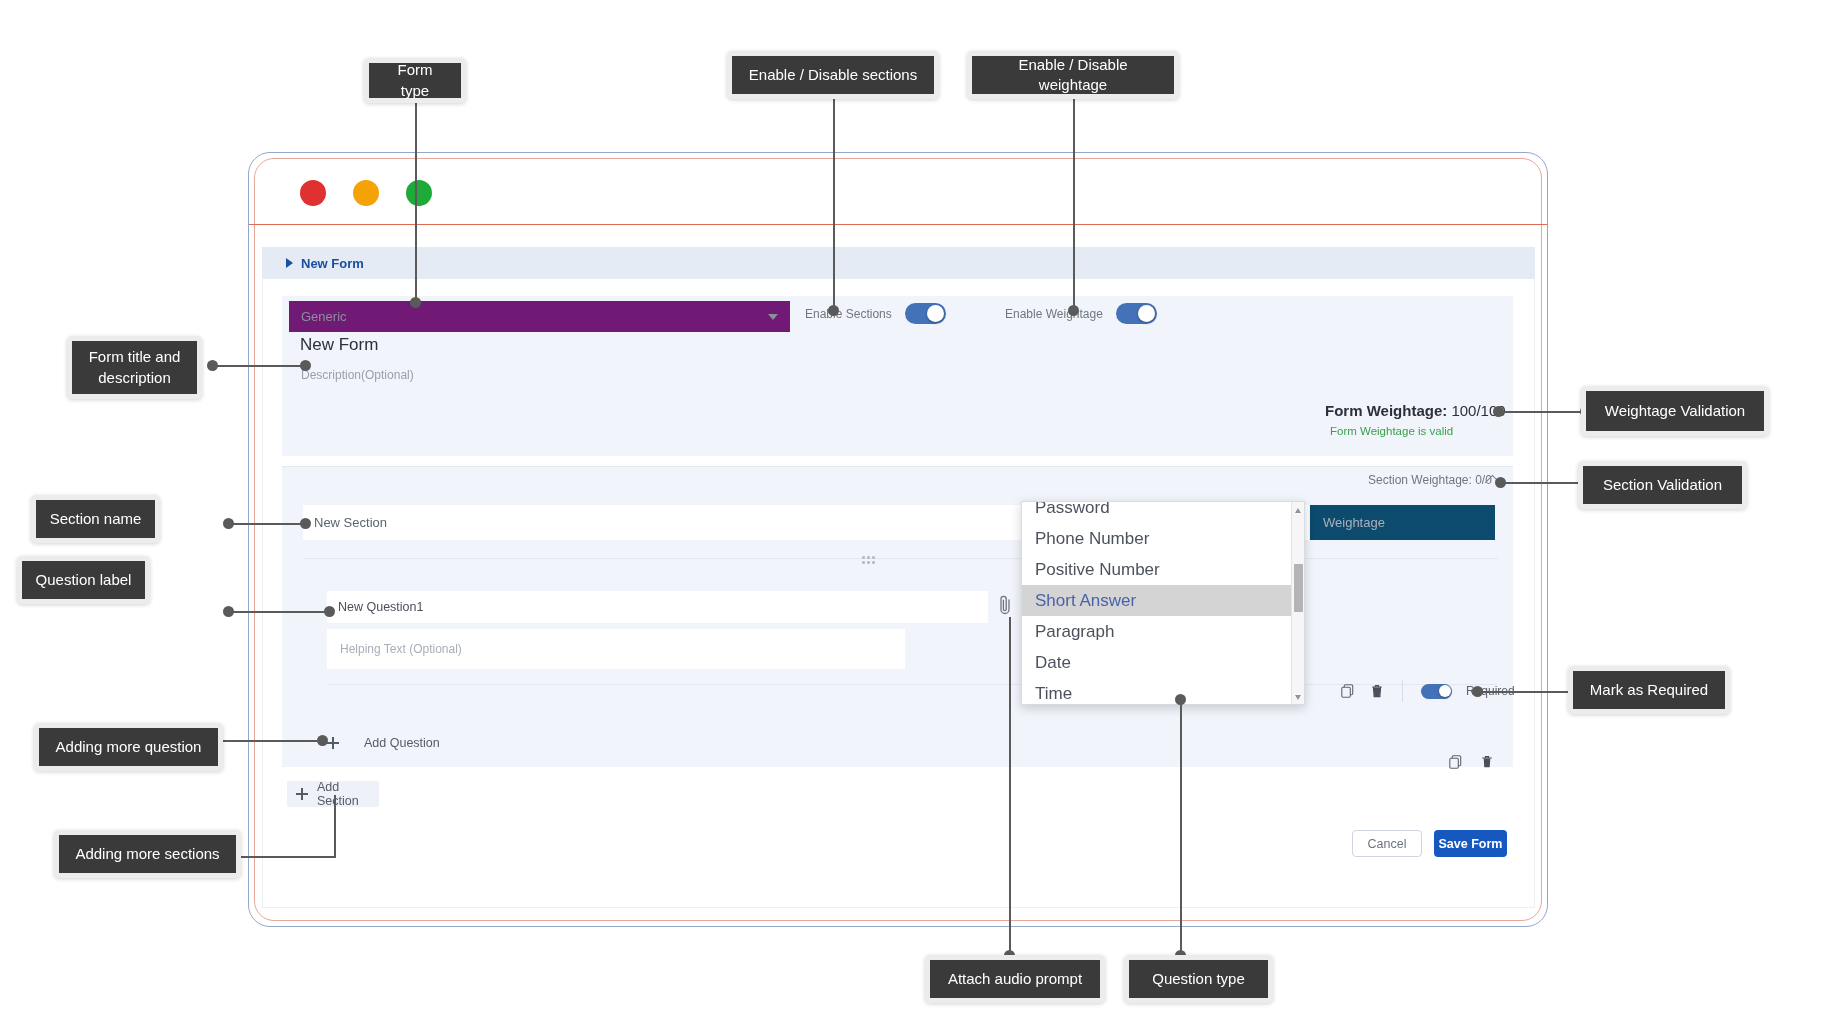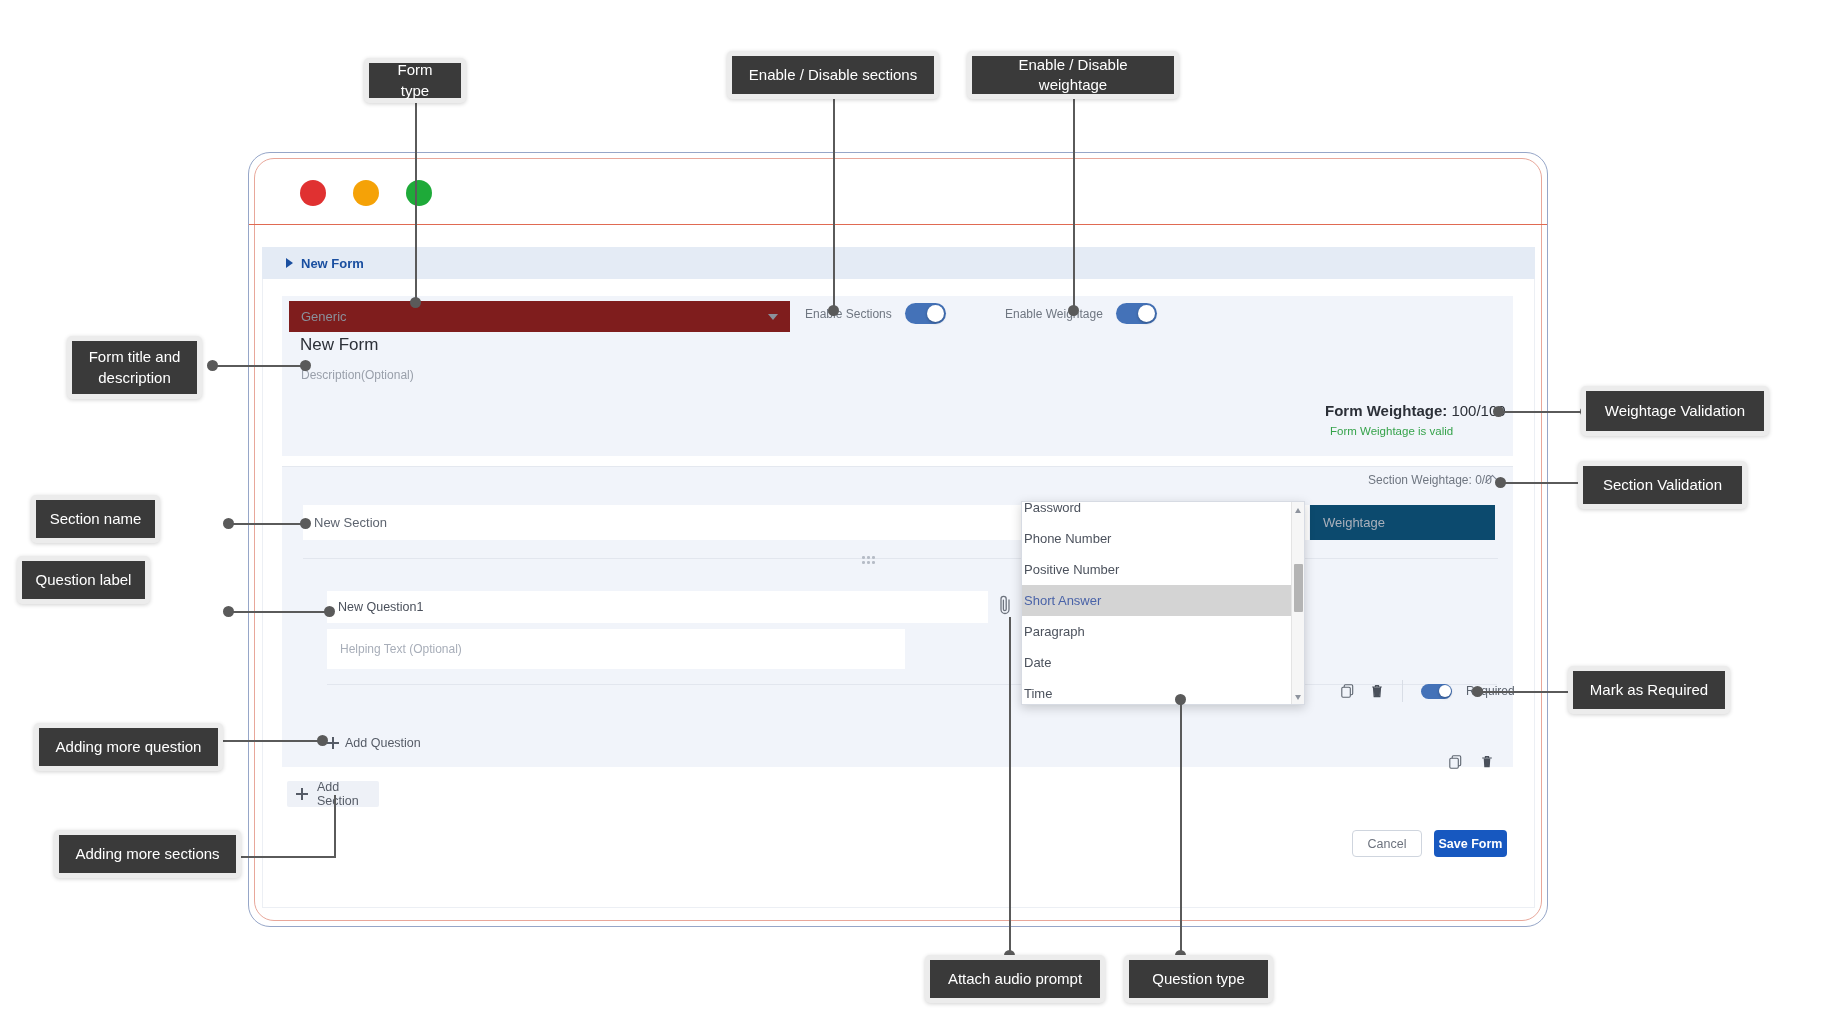--- a/index.html
+++ b/index.html
@@ -68,21 +68,21 @@
 
   
   .form-header-card {
     position: absolute; left: 282px; top: 296px;
     width: 1231px; height: 160px;
     background: #f1f4fa;
   }
   .type-select {
     position: absolute; left: 289px; top: 301px;
     width: 501px; height: 31px;
-    background: #7f1d1d;
+    background: #701a75;
     display: flex; align-items: center;
     padding: 0 12px;
   }
   .type-select .val { font-size: 13px; color: #8a909b; flex: 1; }
   .caret-down {
     width: 0; height: 0;
     border-top: 6px solid #8a909b;
     border-left: 5px solid transparent;
     border-right: 5px solid transparent;
   }
@@ -196,21 +196,21 @@
     display: flex; align-items: center; gap: 14px;
   }
   .icon-btn { width: 15px; height: 17px; display: flex; align-items: center; justify-content: center; }
   .v-sep { width: 1px; height: 22px; background: #d8dde6; margin: 0 4px; }
   .req-label { font-size: 12px; color: #5d646f; }
   .switch.sm { width: 31px; height: 15px; border-radius: 8px; }
   .switch.sm .knob { width: 12px; height: 12px; right: 1.5px; top: 1.5px; }
 
   .add-question {
     position: absolute; left: 327px; top: 736px;
-    display: flex; align-items: center; gap: 6px;
+    display: flex; align-items: center; gap: 25px;
     font-size: 12.5px; color: #555b66;
   }
   .plus {
     position: relative; width: 12px; height: 12px; flex: none;
   }
   .plus::before, .plus::after {
     content: ''; position: absolute; background: #555b66;
   }
   .plus::before { left: 0; top: 5px; width: 12px; height: 1.6px; }
   .plus::after { top: 0; left: 5px; height: 12px; width: 1.6px; }
@@ -251,21 +251,21 @@
     position: absolute; left: 1021px; top: 501px;
     width: 284px; height: 204px;
     background: #ffffff;
     border: 1px solid #d7dbe3;
     box-shadow: 0 3px 10px rgba(0,0,0,.18);
     overflow: hidden;
   }
   .dd-list { position: absolute; left: 0; top: -10px; width: 100%; }
   .dd-item {
     height: 31px; display: flex; align-items: center;
-    padding-left: 2px; font-size: 13px; color: #4c525d;
+    padding-left: 13px; font-size: 17px; color: #4c525d;
   }
   .dd-item.selected { background: #d4d4d4; color: #4a63a8; }
   .dd-scrollbar {
     position: absolute; right: 0; top: 0; width: 13px; height: 204px;
     background: #f6f6f6; border-left: 1px solid #e4e4e4;
   }
   .dd-arrow-up, .dd-arrow-down {
     position: absolute; left: 3px; width: 0; height: 0;
     border-left: 3.5px solid transparent;
     border-right: 3.5px solid transparent;

